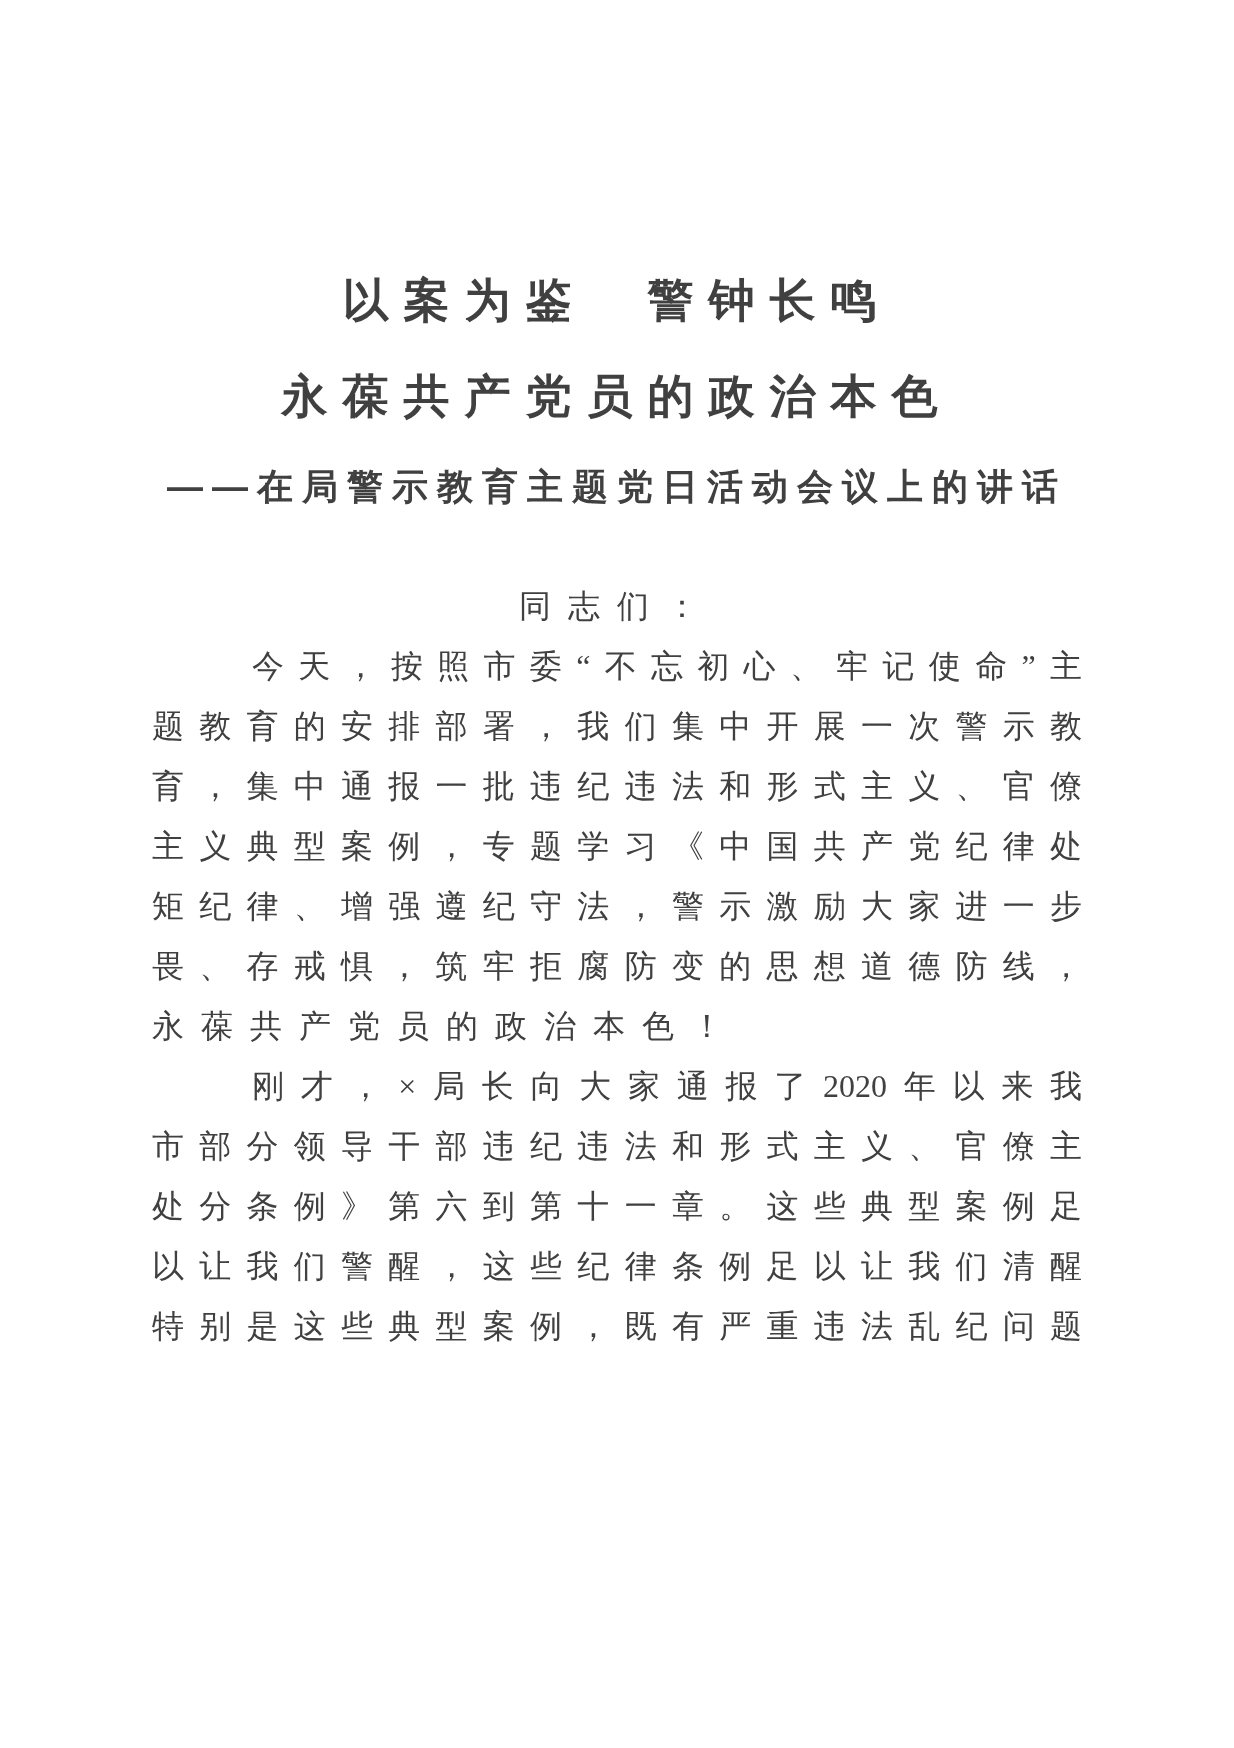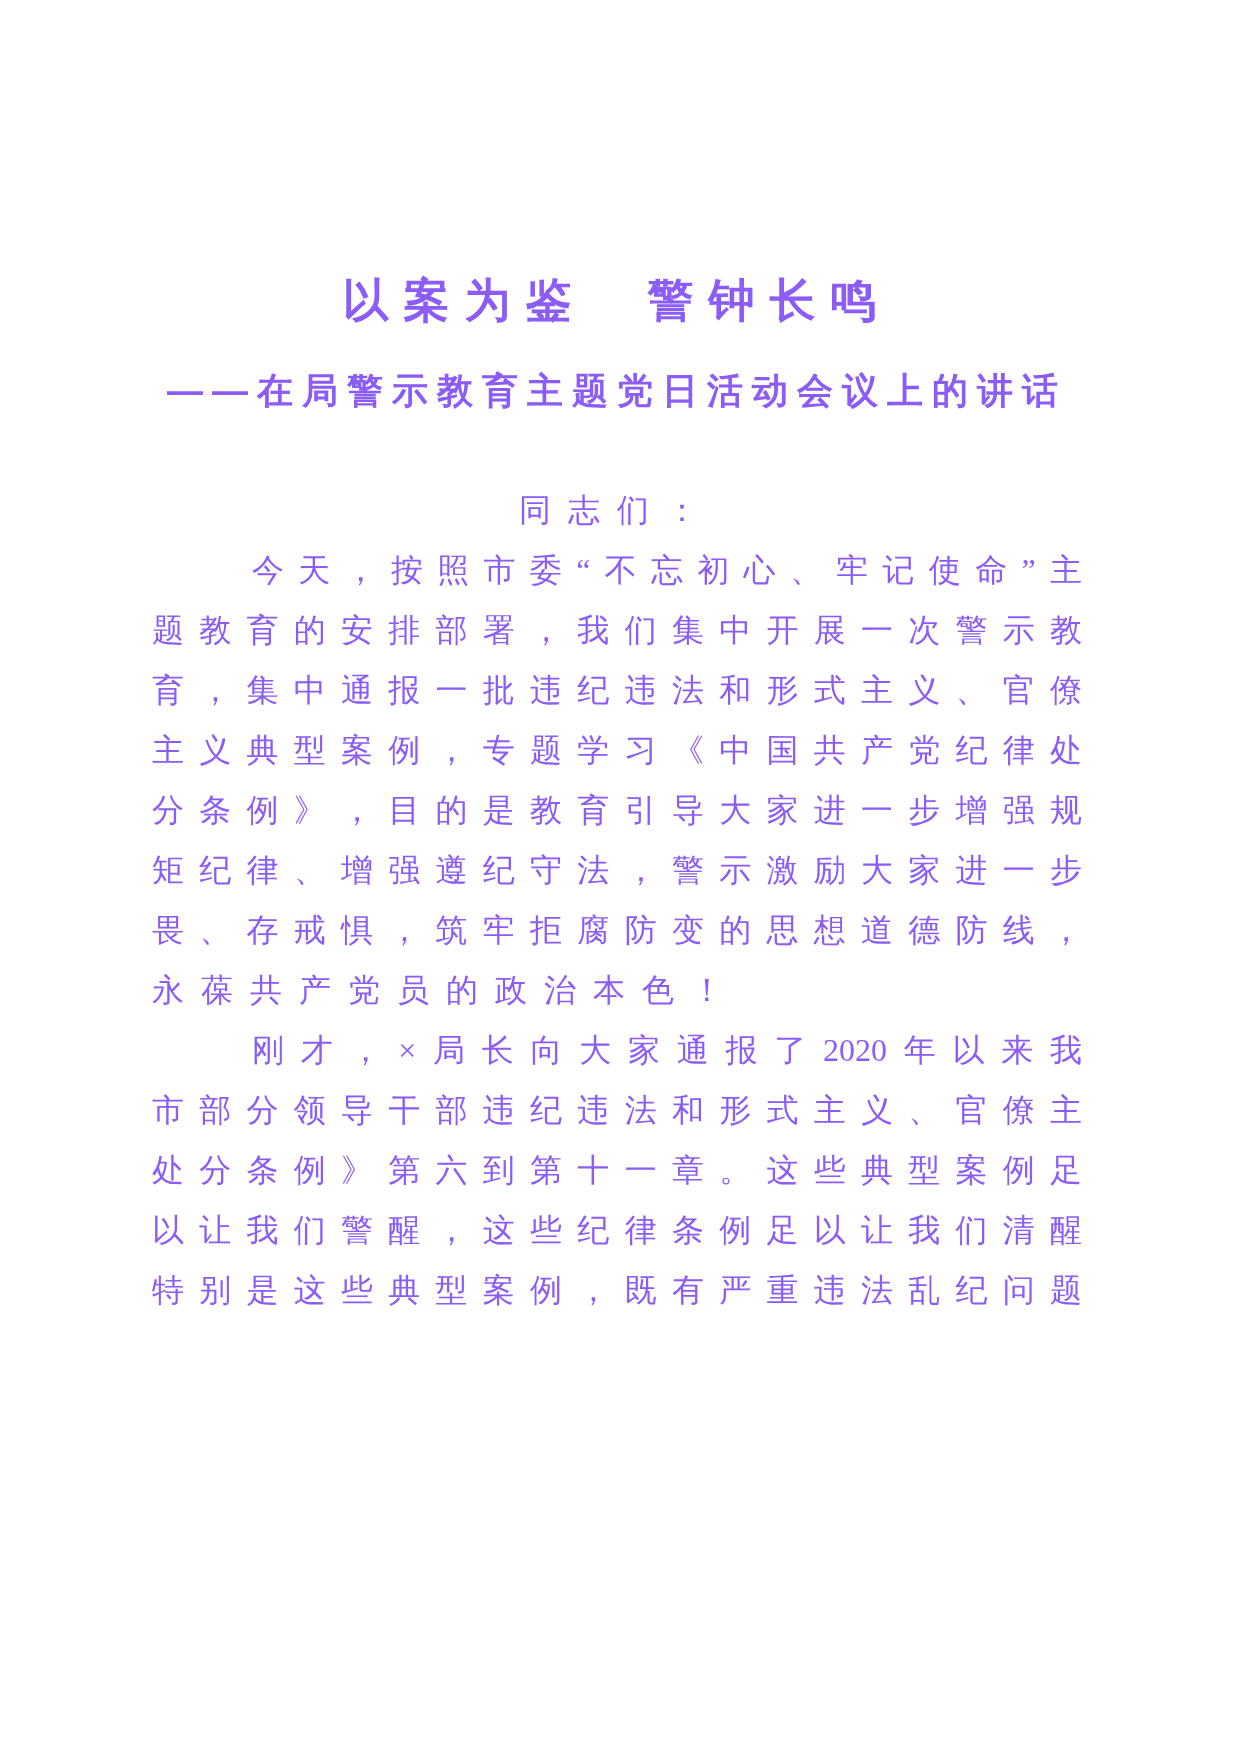--- a/index.html
+++ b/index.html
@@ -5,21 +5,21 @@
   html, body {
     margin: 0;
     padding: 0;
     background: #ffffff;
   }
   .page {
     position: relative;
     width: 1234px;
     height: 1748px;
     background: #ffffff;
-    color: #8b5cf6;
+    color: #404040;
     overflow: hidden;
   }
   .content {
     margin-left: 152px;
     width: 930px;
   }
   .title-line {
     margin: 0;
     font-family: "Liberation Sans", sans-serif;
     font-weight: 900;
@@ -68,30 +68,30 @@
     text-align: center;
   }
 </style>
 </head>
 <body>
 
 <div class="page">
   <div class="content">
     <div class="title-block">
       <h1 class="title-line">以案为鉴　警钟长鸣</h1>
+      <h1 class="title-line">永葆共产党员的政治本色</h1>
       <div class="subtitle">——在局警示教育主题党日活动会议上的讲话</div>
     </div>
     <div class="body-block">
       <div class="salutation">同志们：</div>
       <div id="paragraphs">
           <div class="line indent">今天，按照市委“不忘初心、牢记使命”主</div>
           <div class="line">题教育的安排部署，我们集中开展一次警示教</div>
           <div class="line">育，集中通报一批违纪违法和形式主义、官僚</div>
           <div class="line">主义典型案例，专题学习《中国共产党纪律处</div>
-          <div class="line">分条例》，目的是教育引导大家进一步增强规</div>
           <div class="line">矩纪律、增强遵纪守法，警示激励大家进一步</div>
           <div class="line">畏、存戒惧，筑牢拒腐防变的思想道德防线，</div>
           <div class="line end">永葆共产党员的政治本色！</div>
           <div class="line indent">刚才，×局长向大家通报了2020年以来我</div>
           <div class="line">市部分领导干部违纪违法和形式主义、官僚主</div>
           <div class="line">处分条例》第六到第十一章。这些典型案例足</div>
           <div class="line">以让我们警醒，这些纪律条例足以让我们清醒</div>
           <div class="line">特别是这些典型案例，既有严重违法乱纪问题</div>
         </div>
     </div>

